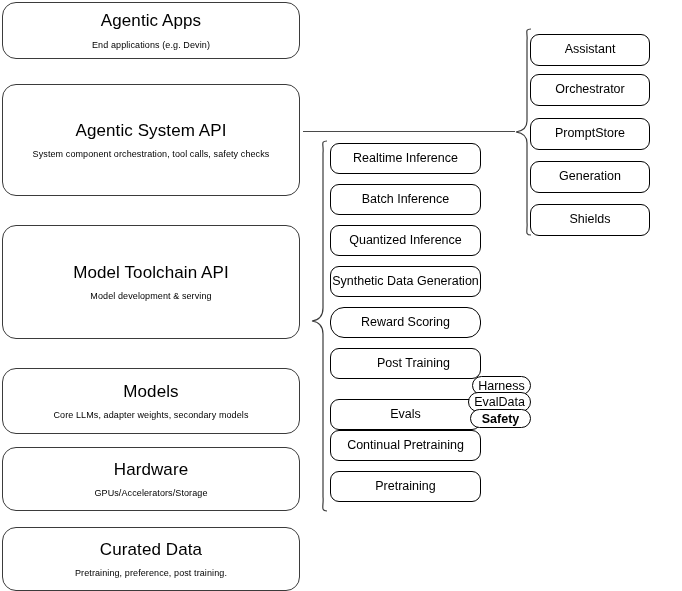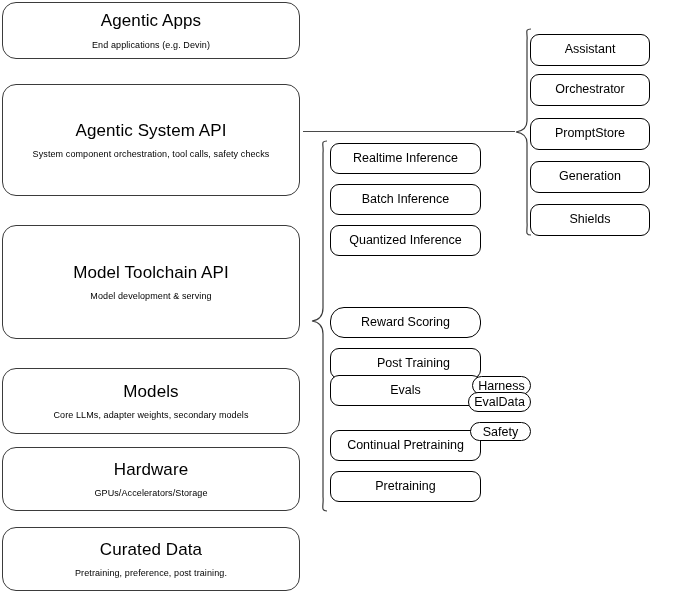--- a/index.html
+++ b/index.html
@@ -141,43 +141,46 @@
 
   <div class="node chip mid" style="top:143px;">
     <span>Realtime Inference</span>
   </div>
   <div class="node chip mid" style="top:184px;">
     <span>Batch Inference</span>
   </div>
   <div class="node chip mid" style="top:225px;">
     <span>Quantized Inference</span>
   </div>
+  <div class="node chip mid" style="top:266px;">
+    <span>Synthetic Data Generation</span>
+  </div>
   <div class="node chip mid" style="top:307px;border-radius:14px;">
     <span>Reward Scoring</span>
   </div>
   <div class="node chip mid" style="top:348px;padding-left:16px;">
     <span>Post Training</span>
   </div>
-  <div class="node chip mid" style="top:375px;text-align:center;">
+  <div class="node chip mid" style="top:399px;text-align:center;">
     <span>Evals</span>
   </div>
   <div class="node chip mid" style="top:430px;">
     <span>Continual Pretraining</span>
   </div>
   <div class="node chip mid" style="top:471px;text-align:center;">
     <span>Pretraining</span>
   </div>
 
   <div class="pill" style="left:472px;top:376px;width:59px;height:19px;">
     <span>Harness</span>
   </div>
   <div class="pill" style="left:468px;top:392px;width:63px;height:20px;">
     <span>EvalData</span>
   </div>
-  <div class="pill" style="left:470px;top:422px;width:61px;height:19px;">
+  <div class="pill" style="left:470px;top:409px;width:61px;height:19px;font-weight:bold;">
     <span>Safety</span>
   </div>
 
   <div class="node chip right" style="top:34px;">
     <span>Assistant</span>
   </div>
   <div class="node chip right" style="top:74px;">
     <span>Orchestrator</span>
   </div>
   <div class="node chip right" style="top:118px;">

